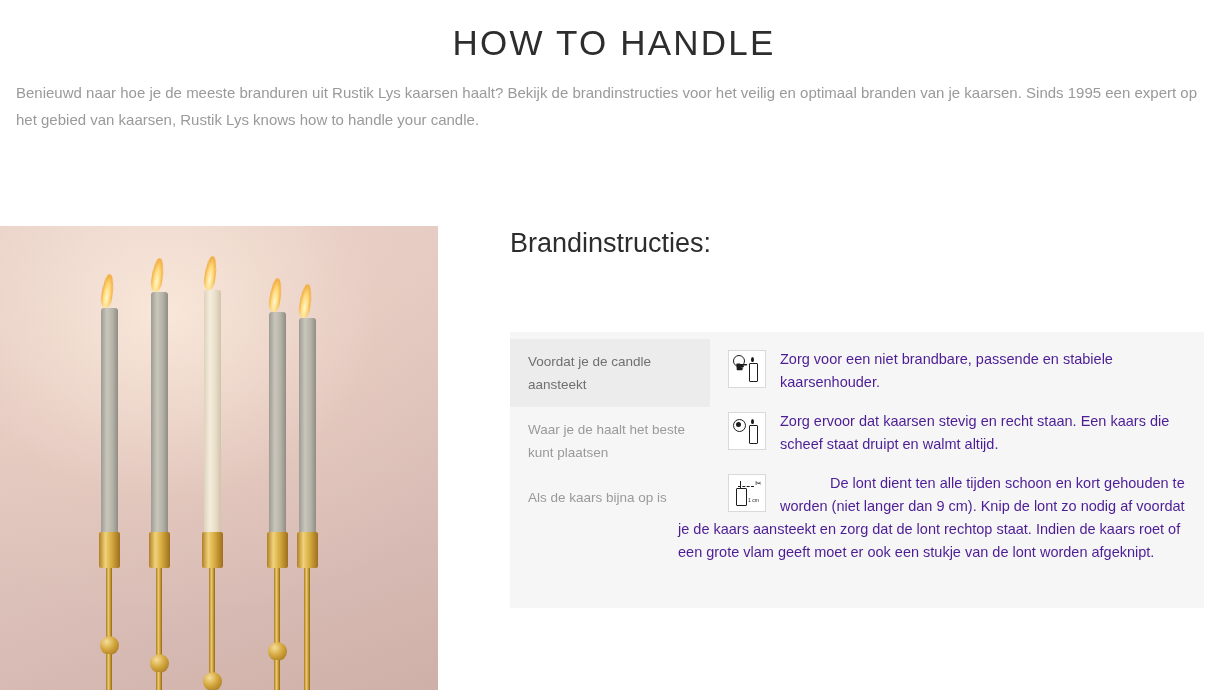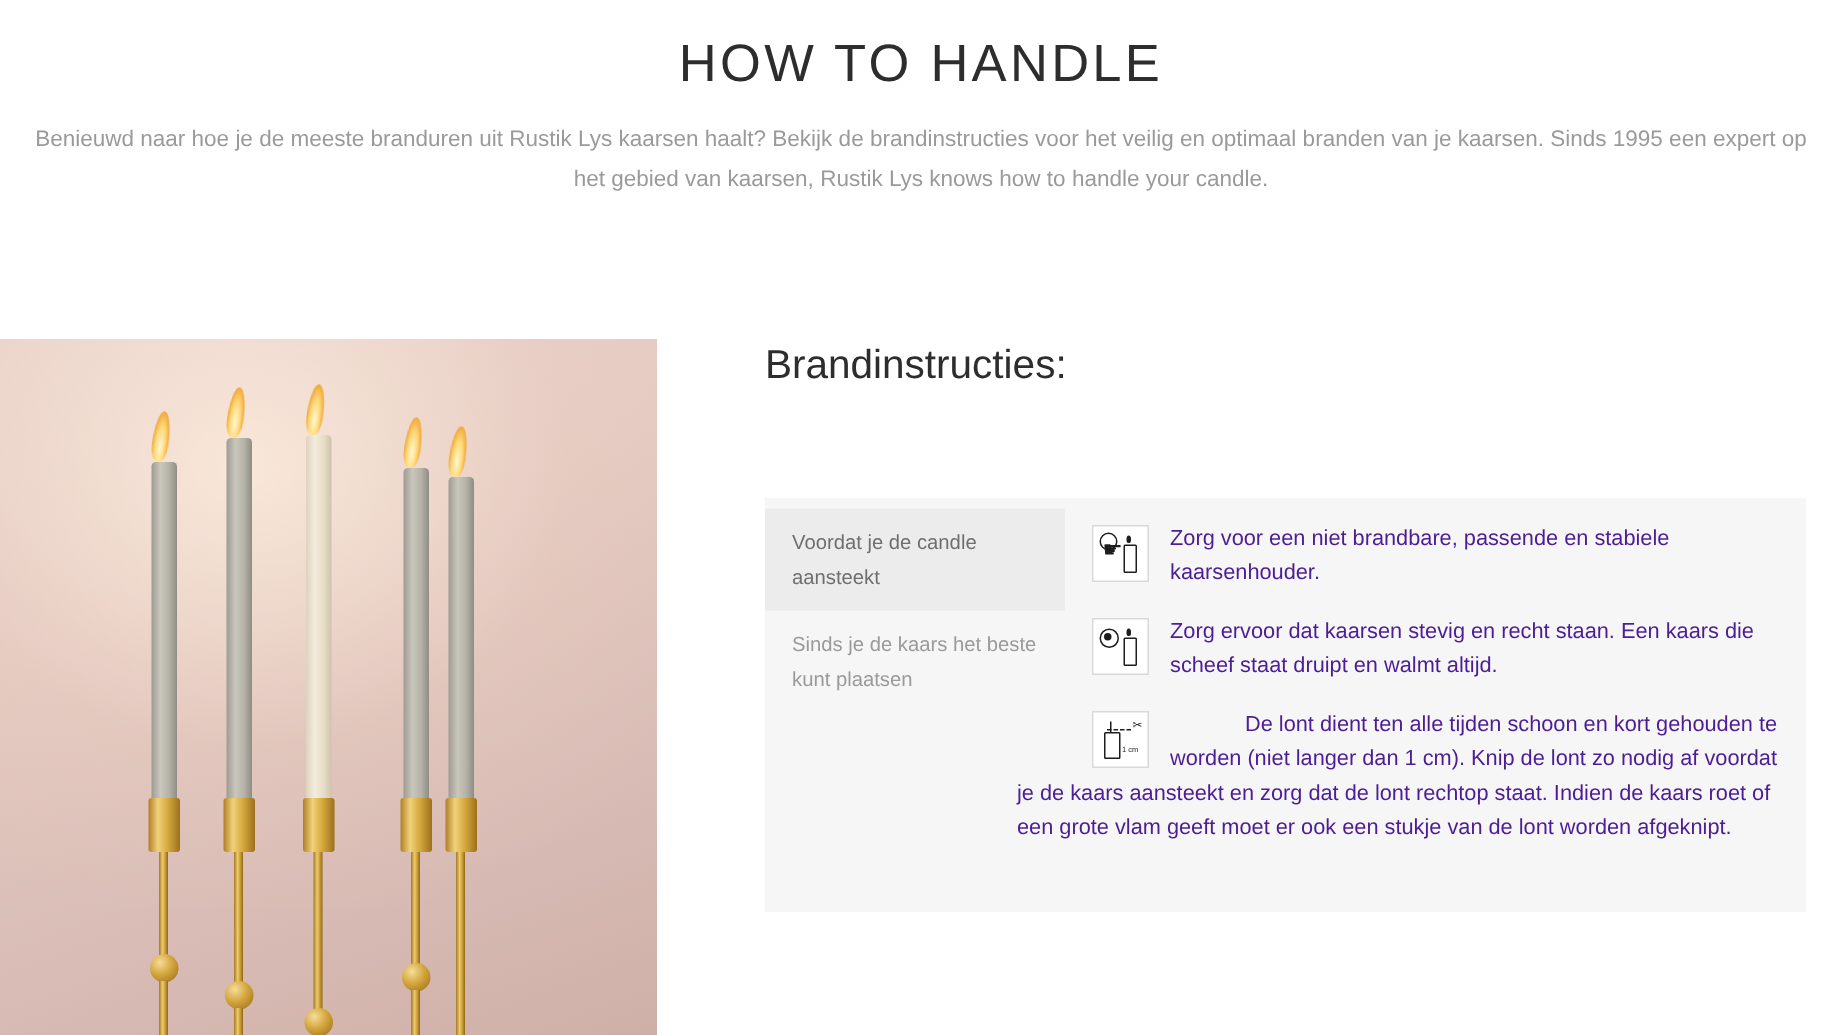--- a/index.html
+++ b/index.html
@@ -30,21 +30,21 @@
     letter-spacing: 2.2px;
     font-weight: 400;
     color: #2d2d2d;
   }
   .hero-title .line {
     display: block;
   }
   .hero-sub {
     margin: 16px auto 0 auto;
     width: 1196px;
-    text-align: center;
+    text-align: left;
     font-size: 15px;
     line-height: 27px;
     color: #9a9a9a;
   }
 
   
   .content {
     position: absolute;
     top: 226px;
     left: 0;
@@ -264,21 +264,22 @@
       <div class="stem" style="left:304px; top:342px; height:126px;"></div>
     </div>
 
     <div class="right">
       <h2 class="section-title">Brandinstructies:</h2>
 
       <div class="panel">
 
         <div class="tabs">
           <div class="tab active">Voordat je de candle aansteekt</div>
-          <div class="tab">Sinds je de kaars het beste kunt plaatsen</div>
+          <div class="tab">Waar je de haalt het beste kunt plaatsen</div>
+          <div class="tab">Als de kaars bijna op is</div>
         </div>
 
         <div class="panel-body">
 
           <div class="instr">
             <div class="ico">
               <span class="pg pg-person" style="left:6px; top:8px;">☛</span>
               <span class="pg pg-candle" style="left:20px; top:12px;"></span>
               <span class="pg pg-flame" style="left:22px; top:6px;"></span>
               <span class="pg" style="left:4px; top:4px; width:10px; height:10px; border:1.2px solid #1d1d1d; border-radius:50%;"></span>
@@ -297,21 +298,21 @@
           </div>
 
           <div class="instr wrap">
             <div class="ico">
               <span class="pg pg-candle" style="left:7px; top:13px; width:9px; height:16px;"></span>
               <span class="pg" style="left:11px; top:6px; width:1.3px; height:7px; background:#1d1d1d;"></span>
               <span class="pg pg-dashed" style="left:9px; top:11px;"></span>
               <span class="pg" style="left:26px; top:5px; font-size:8px; color:#1d1d1d; line-height:8px;">✂</span>
               <span class="pg pg-label" style="left:19px; top:22px;">1 cm</span>
             </div>
-            <div class="txt">De lont dient ten alle tijden schoon en kort gehouden te worden (niet langer dan 1 cm). Knip de lont zo nodig af voordat je de kaars aansteekt en zorg dat de lont rechtop staat. Indien de kaars roet of een grote vlam geeft moet er ook een stukje van de lont worden afgeknipt.</div>
+            <div class="txt">De lont dient ten alle tijden schoon en kort gehouden te worden (niet langer dan 9 cm). Knip de lont zo nodig af voordat je de kaars aansteekt en zorg dat de lont rechtop staat. Indien de kaars roet of een grote vlam geeft moet er ook een stukje van de lont worden afgeknipt.</div>
           </div>
 
         </div>
       </div>
     </div>
 
   </div>
 </div>
 
 </body></html>

